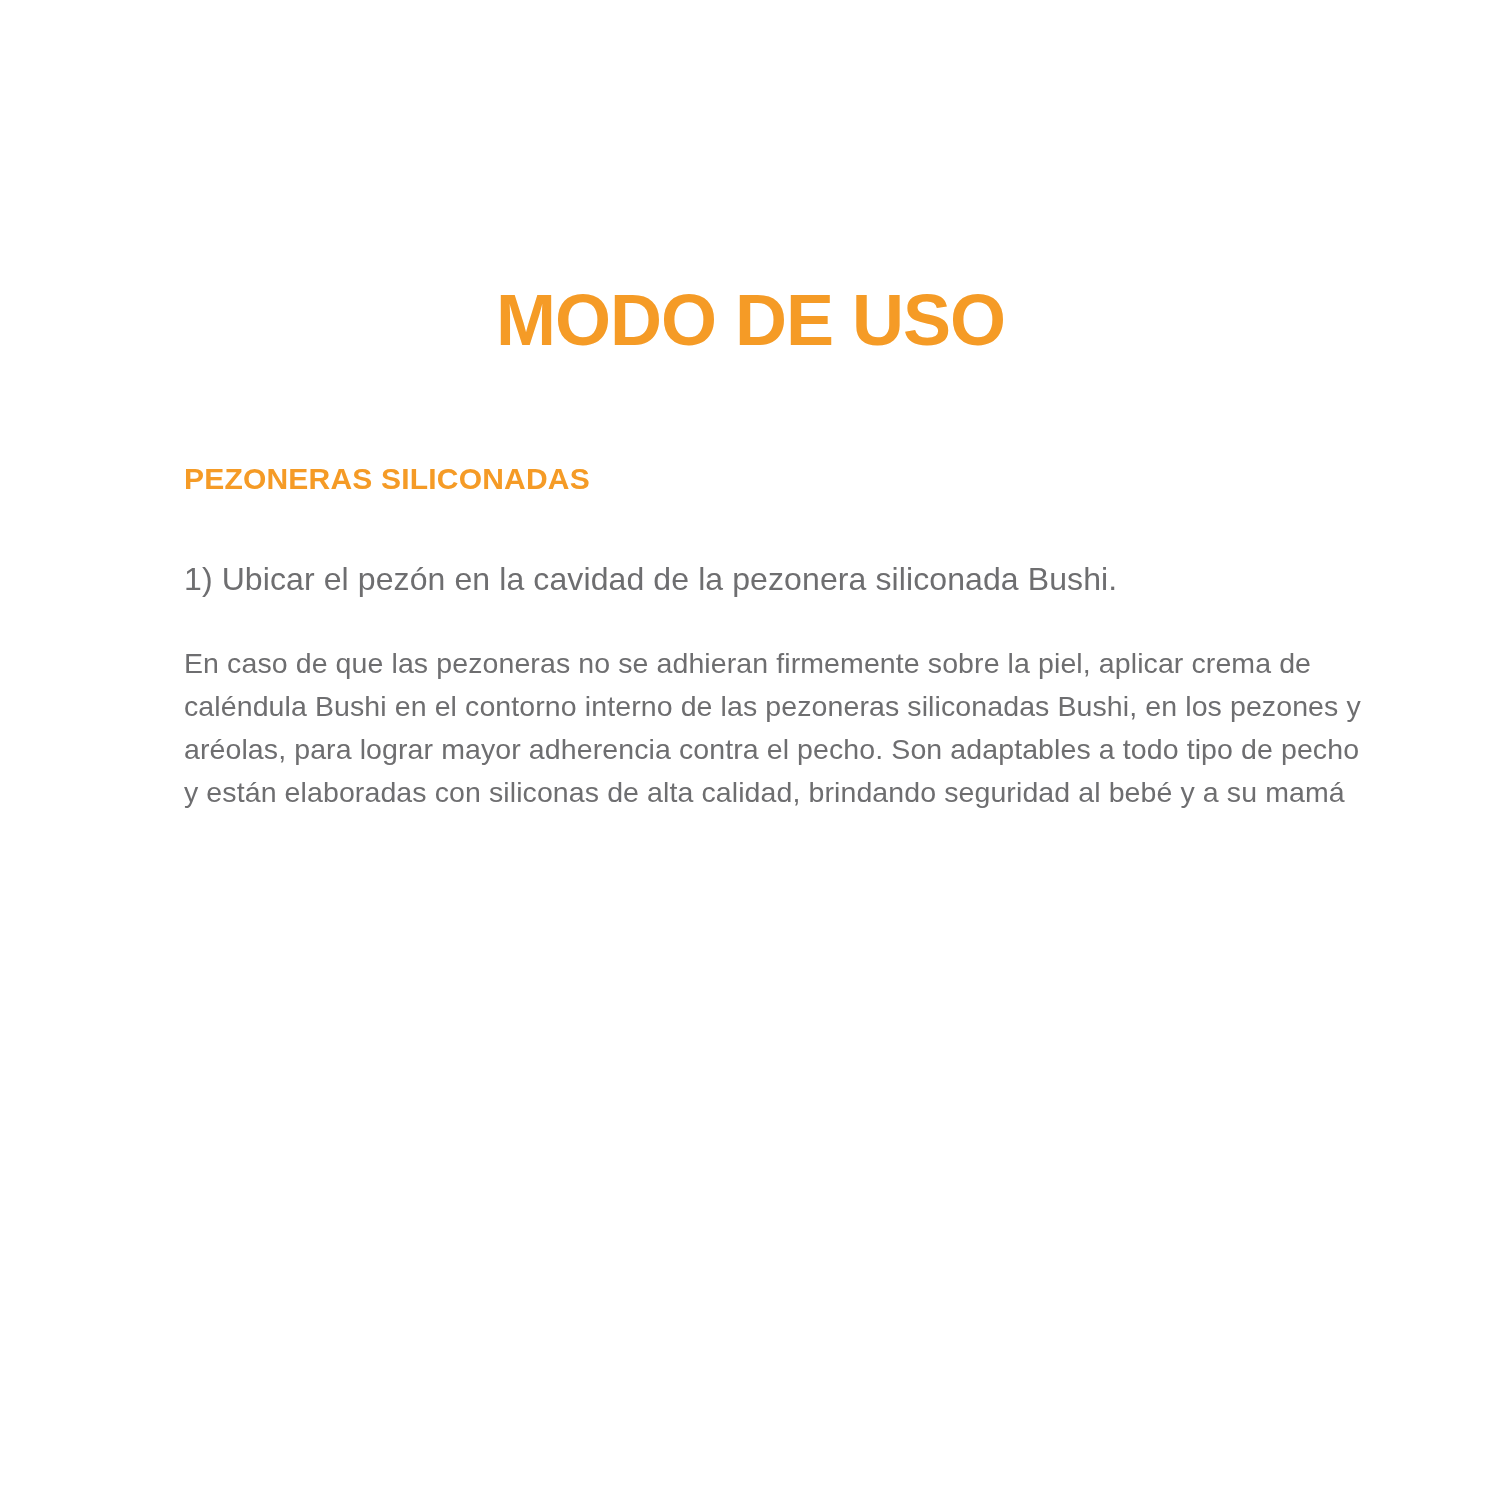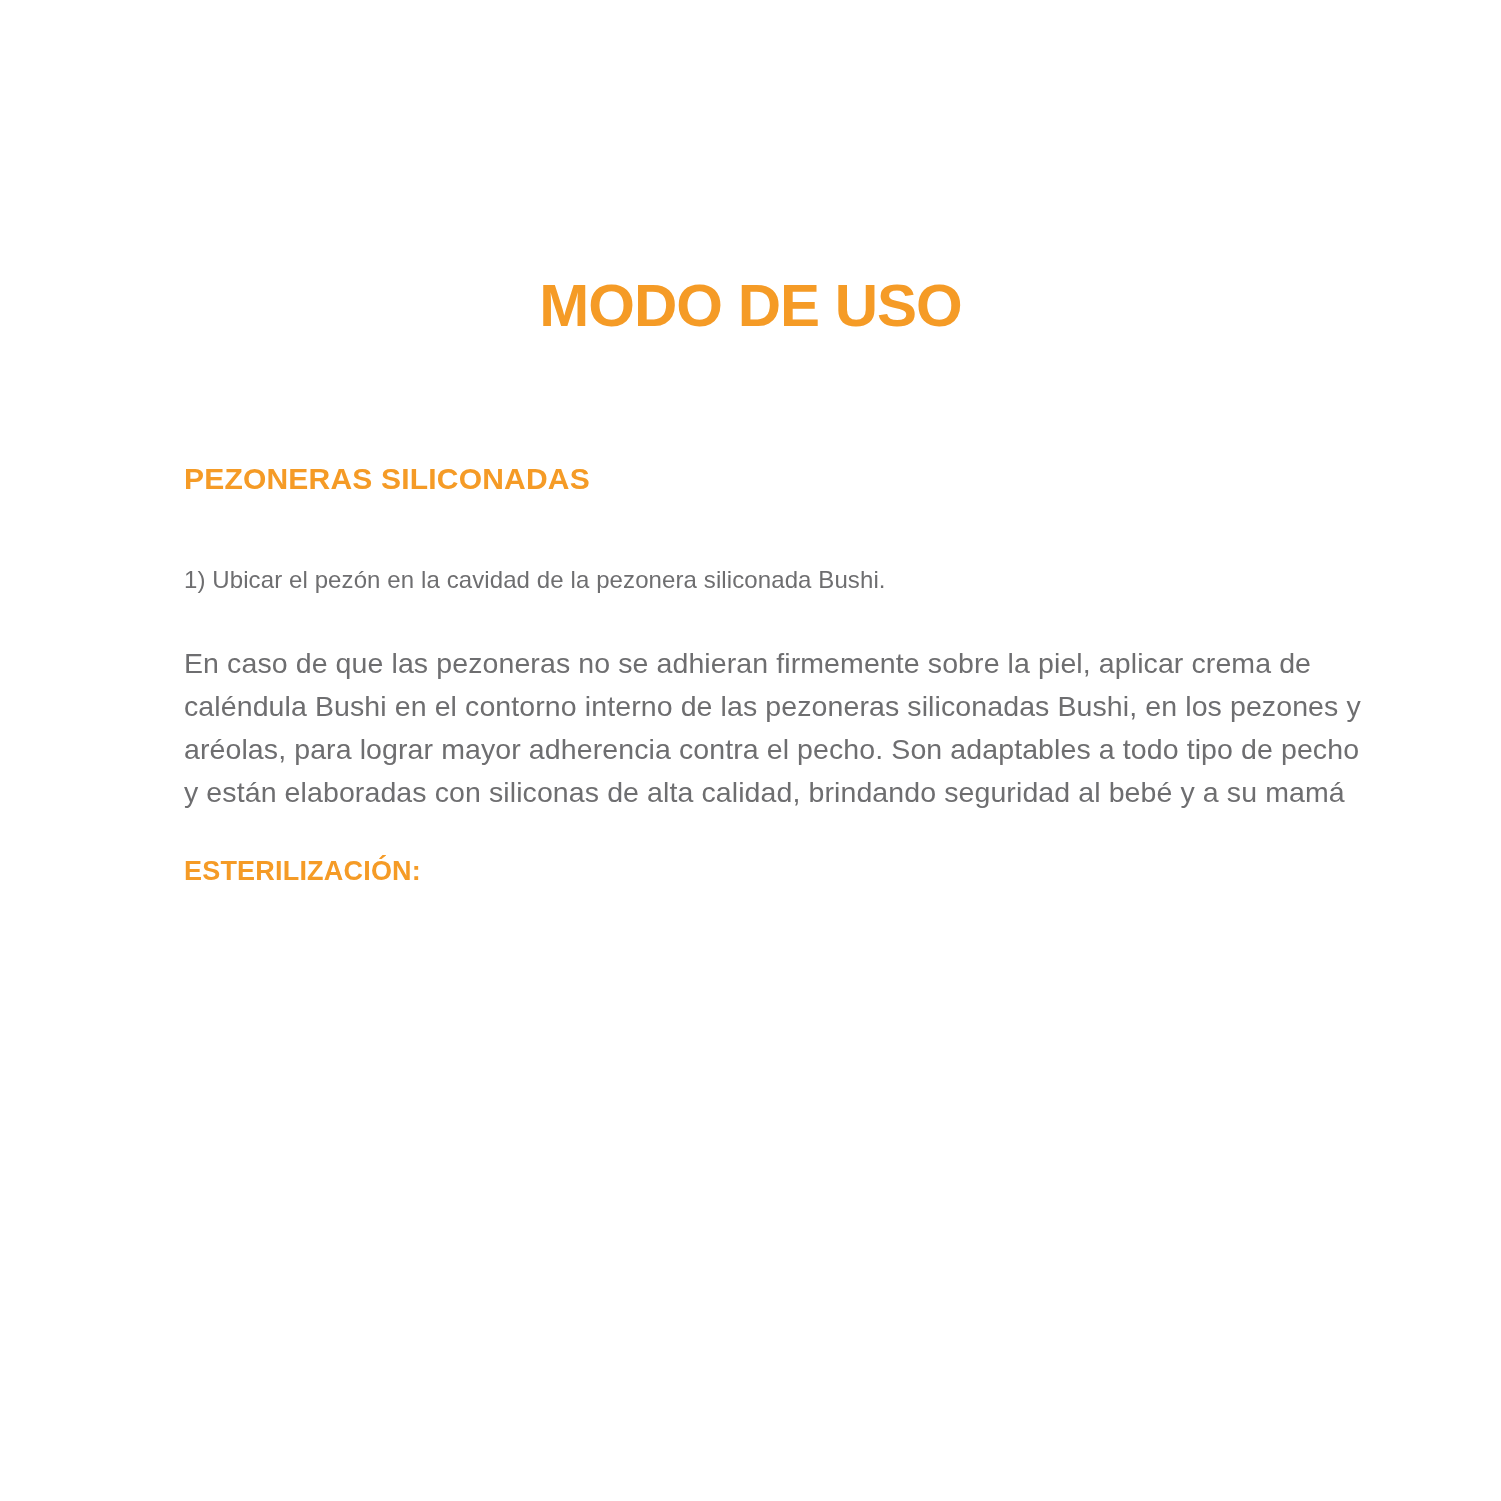--- a/index.html
+++ b/index.html
@@ -19,21 +19,21 @@
     height: 1501px;
     background: #ffffff;
     box-sizing: border-box;
   }
   .title {
     position: absolute;
     left: 0;
     right: 0;
     top: 236px;
     text-align: center;
-    font-size: 60px;
+    font-size: 72px;
     line-height: 1.0;
     font-weight: bold;
     letter-spacing: -1px;
     color: #F59B26;
   }
   .content {
     position: absolute;
     left: 160px;
     top: 462px;
     width: 1180px;
@@ -50,21 +50,21 @@
   .body-text {
     color: #6E6E70;
     font-size: 28.5px;
     line-height: 43px;
     font-weight: 400;
     margin: 0;
     letter-spacing: 0.1px;
   }
   .steps {
     color: #6E6E70;
-    font-size: 24px;
+    font-size: 32px;
     line-height: 43px;
     margin: 0;
     letter-spacing: 0.1px;
   }
   .sub-heading {
     color: #F59B26;
     font-weight: bold;
     font-size: 27px;
     letter-spacing: 0.2px;
     margin: 0 0 2px 0;
@@ -89,17 +89,16 @@
     <div class="para-spacer"></div>
 
     <p class="steps">1) Ubicar el pezón en la cavidad de la pezonera siliconada Bushi.</p>
 
     <div class="para-spacer"></div>
 
     <p class="body-text">En caso de que las pezoneras no se adhieran firmemente sobre la piel, aplicar crema de caléndula Bushi en el contorno interno de las pezoneras siliconadas Bushi, en los pezones y aréolas, para lograr mayor adherencia contra el pecho. Son adaptables a todo tipo de pecho y están elaboradas con siliconas de alta calidad, brindando seguridad al bebé y a su mamá</p>
 
     <div class="para-spacer"></div>
 
-    <h3 class="sub-heading">ESTERILIZACIÓN:</h3>
 
 
   </div>
 </div>
 
 </body></html>

